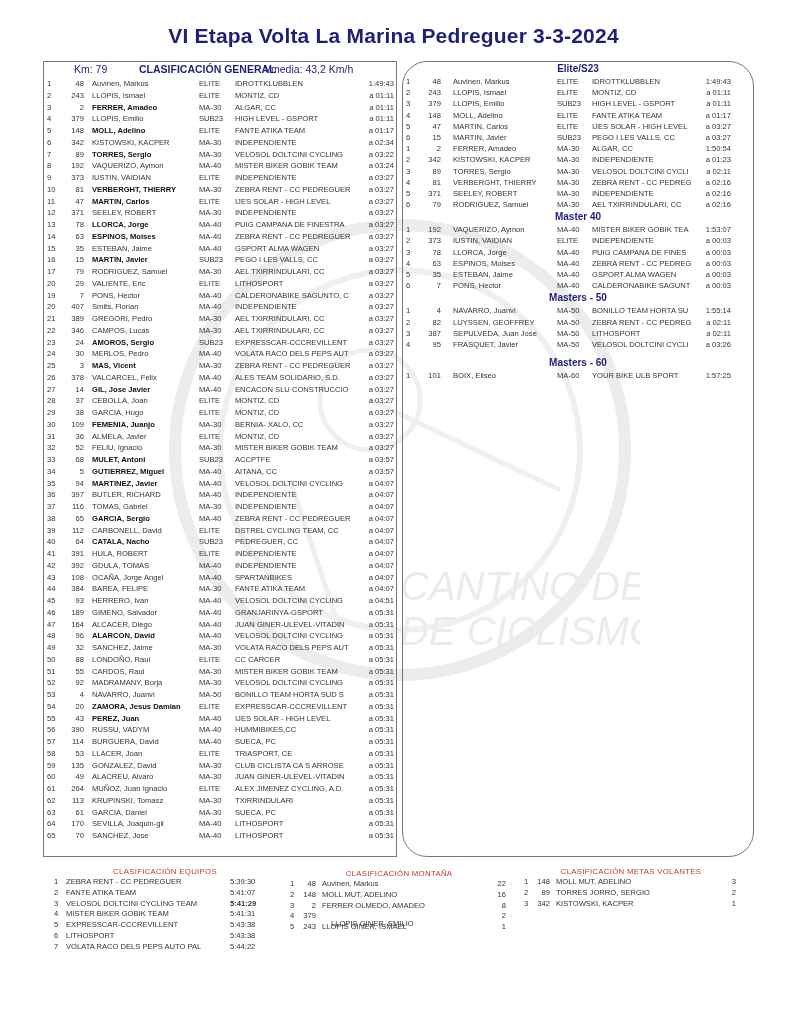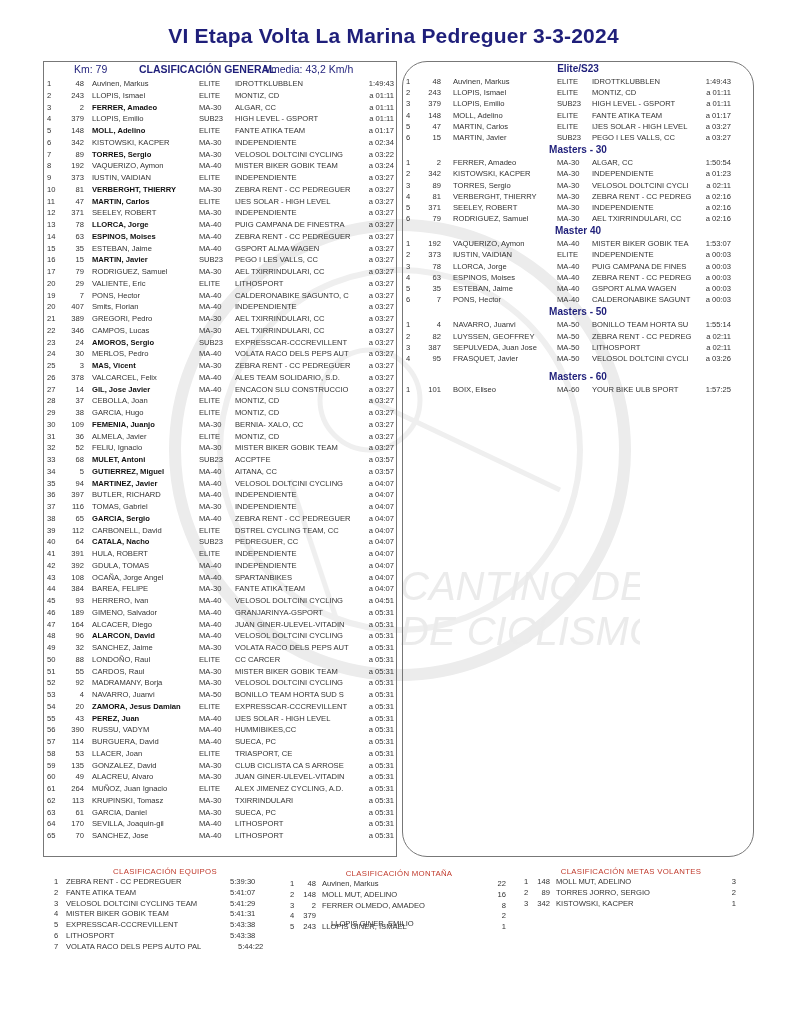--- a/index.html
+++ b/index.html
@@ -631,21 +631,20 @@
         <span class="rc-time">a 03:27</span>
       </div>
       <div class="r-row">
         <span class="rc-pos">6</span>
         <span class="rc-dor">15</span>
         <span class="rc-name">MARTIN, Javier</span>
         <span class="rc-cat">SUB23</span>
         <span class="rc-team">PEGO I LES VALLS, CC</span>
         <span class="rc-time">a 03:27</span>
       </div>
-      <div class="cat-head">Masters - 30</div>
       <div class="r-row">
         <span class="rc-pos">1</span>
         <span class="rc-dor">2</span>
         <span class="rc-name">FERRER, Amadeo</span>
         <span class="rc-cat">MA-30</span>
         <span class="rc-team">ALGAR, CC</span>
         <span class="rc-time">1:50:54</span>
       </div>
       <div class="r-row">
         <span class="rc-pos">2</span>
@@ -791,41 +790,41 @@
         <span style="left:180px;">5:39:30</span>
       </div>
       <div class="b-row">
         <span style="left:4px;">2</span>
         <span style="left:16px;">FANTE ATIKA TEAM</span>
         <span style="left:180px;text-align:center;">5:41:07</span>
       </div>
       <div class="b-row">
         <span style="left:4px;">3</span>
         <span style="left:16px;">VELOSOL DOLTCINI CYCLING TEAM</span>
-        <span style="left:180px;">5:41:29</span>
+        <span style="left:180px;font-weight:bold;">5:41:29</span>
       </div>
       <div class="b-row">
         <span style="left:4px;">4</span>
         <span style="left:16px;">MISTER BIKER GOBIK TEAM</span>
         <span style="left:180px;">5:41:31</span>
       </div>
       <div class="b-row">
         <span style="left:4px;">5</span>
         <span style="left:16px;">EXPRESSCAR-CCCREVILLENT</span>
         <span style="left:180px;">5:43:38</span>
       </div>
       <div class="b-row">
         <span style="left:4px;">6</span>
         <span style="left:16px;">LITHOSPORT</span>
         <span style="left:180px;">5:43:38</span>
       </div>
       <div class="b-row">
         <span style="left:4px;">7</span>
         <span style="left:16px;text-align:center;">VOLATA RACO DELS PEPS AUTO PAL</span>
-        <span style="left:188px;text-align:center;">5:44:22</span>
+        <span style="left:180px;text-align:center;">5:44:22</span>
       </div>
     </div>
 </div>
 
 <div class="b-section" style="left:288px; top:868px; width:222px;">
   <div class="bottom-title">CLASIFICACIÓN   MONTAÑA</div>
   <div id="mountain-rows">
       <div class="b-row">
         <span style="left:2px;">1</span>
         <span style="left:12px;width:16px;text-align:right;">48</span>

